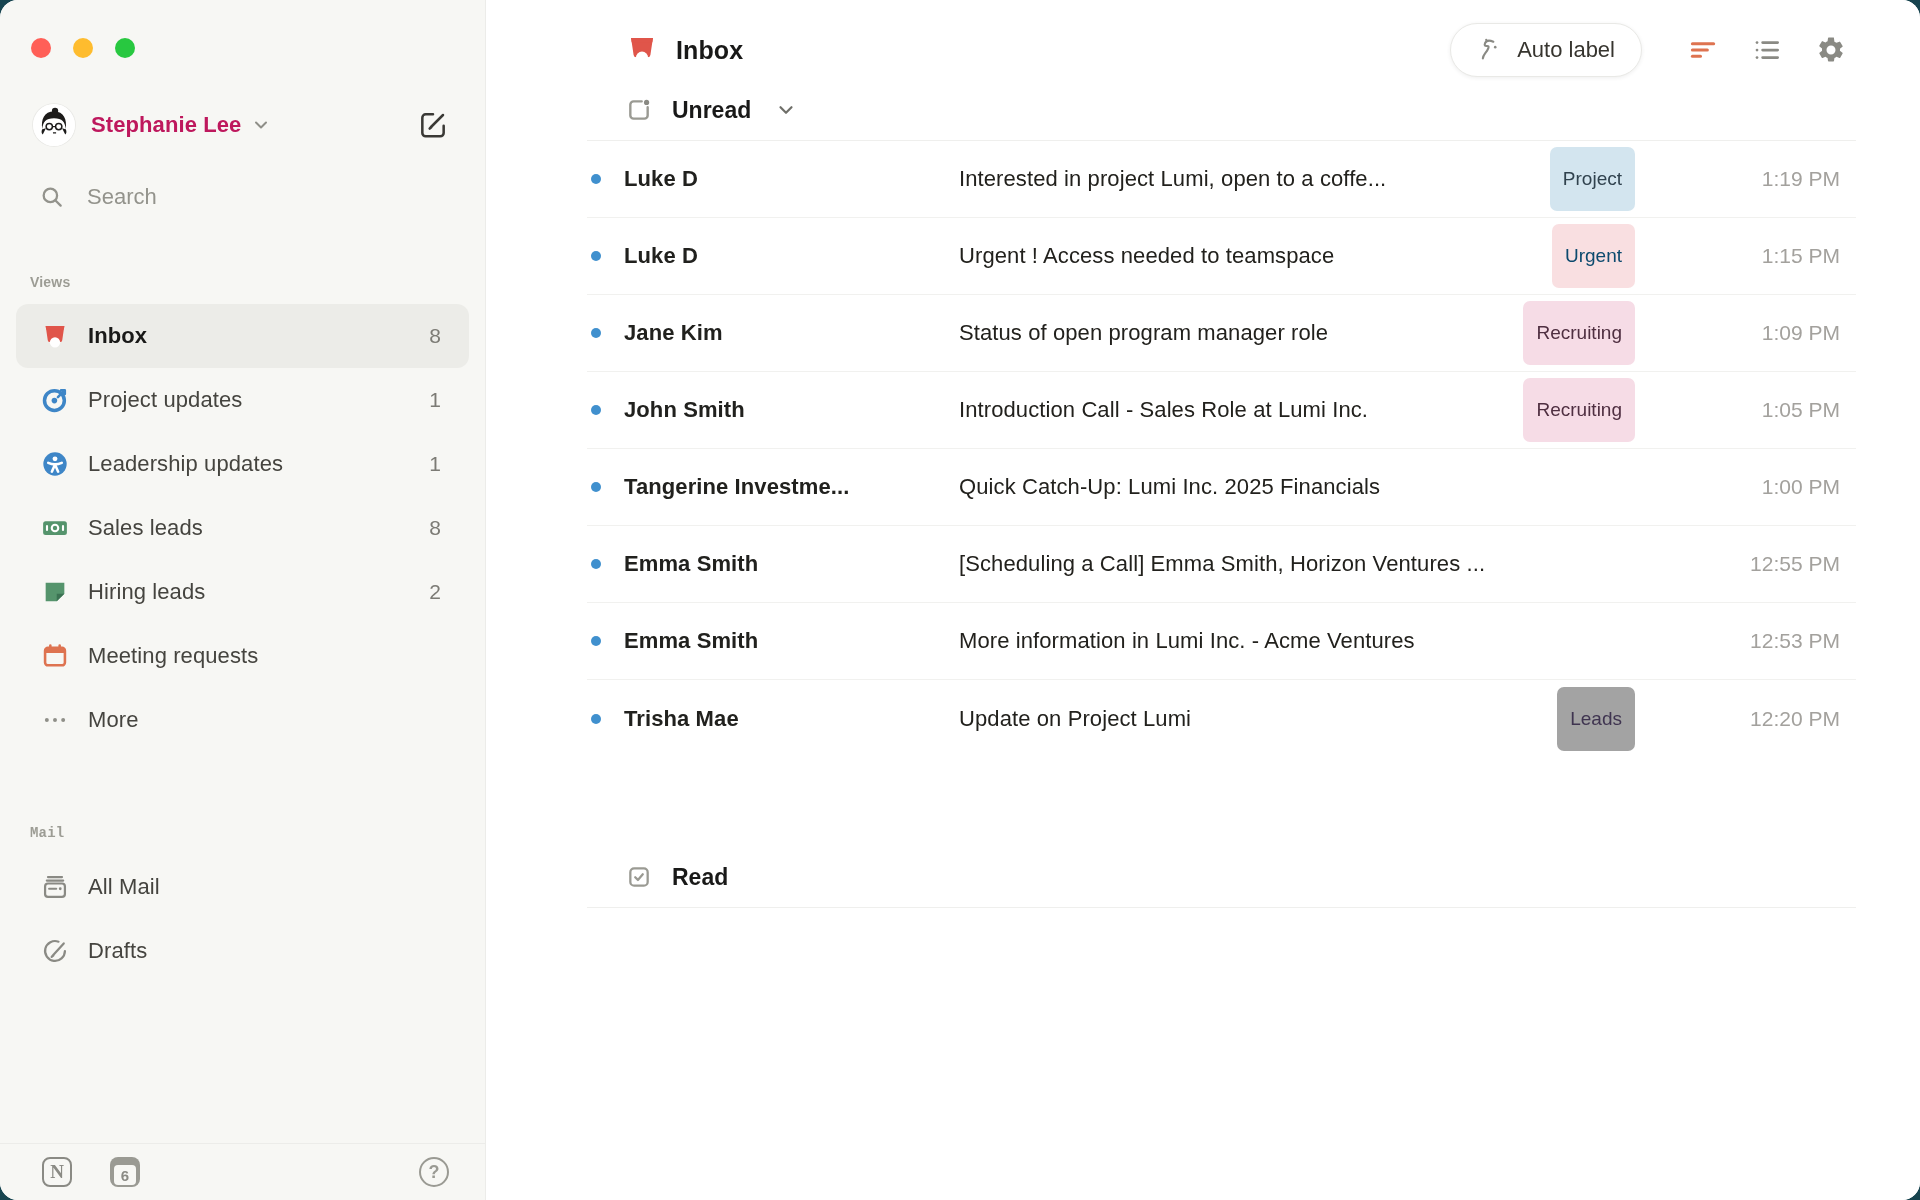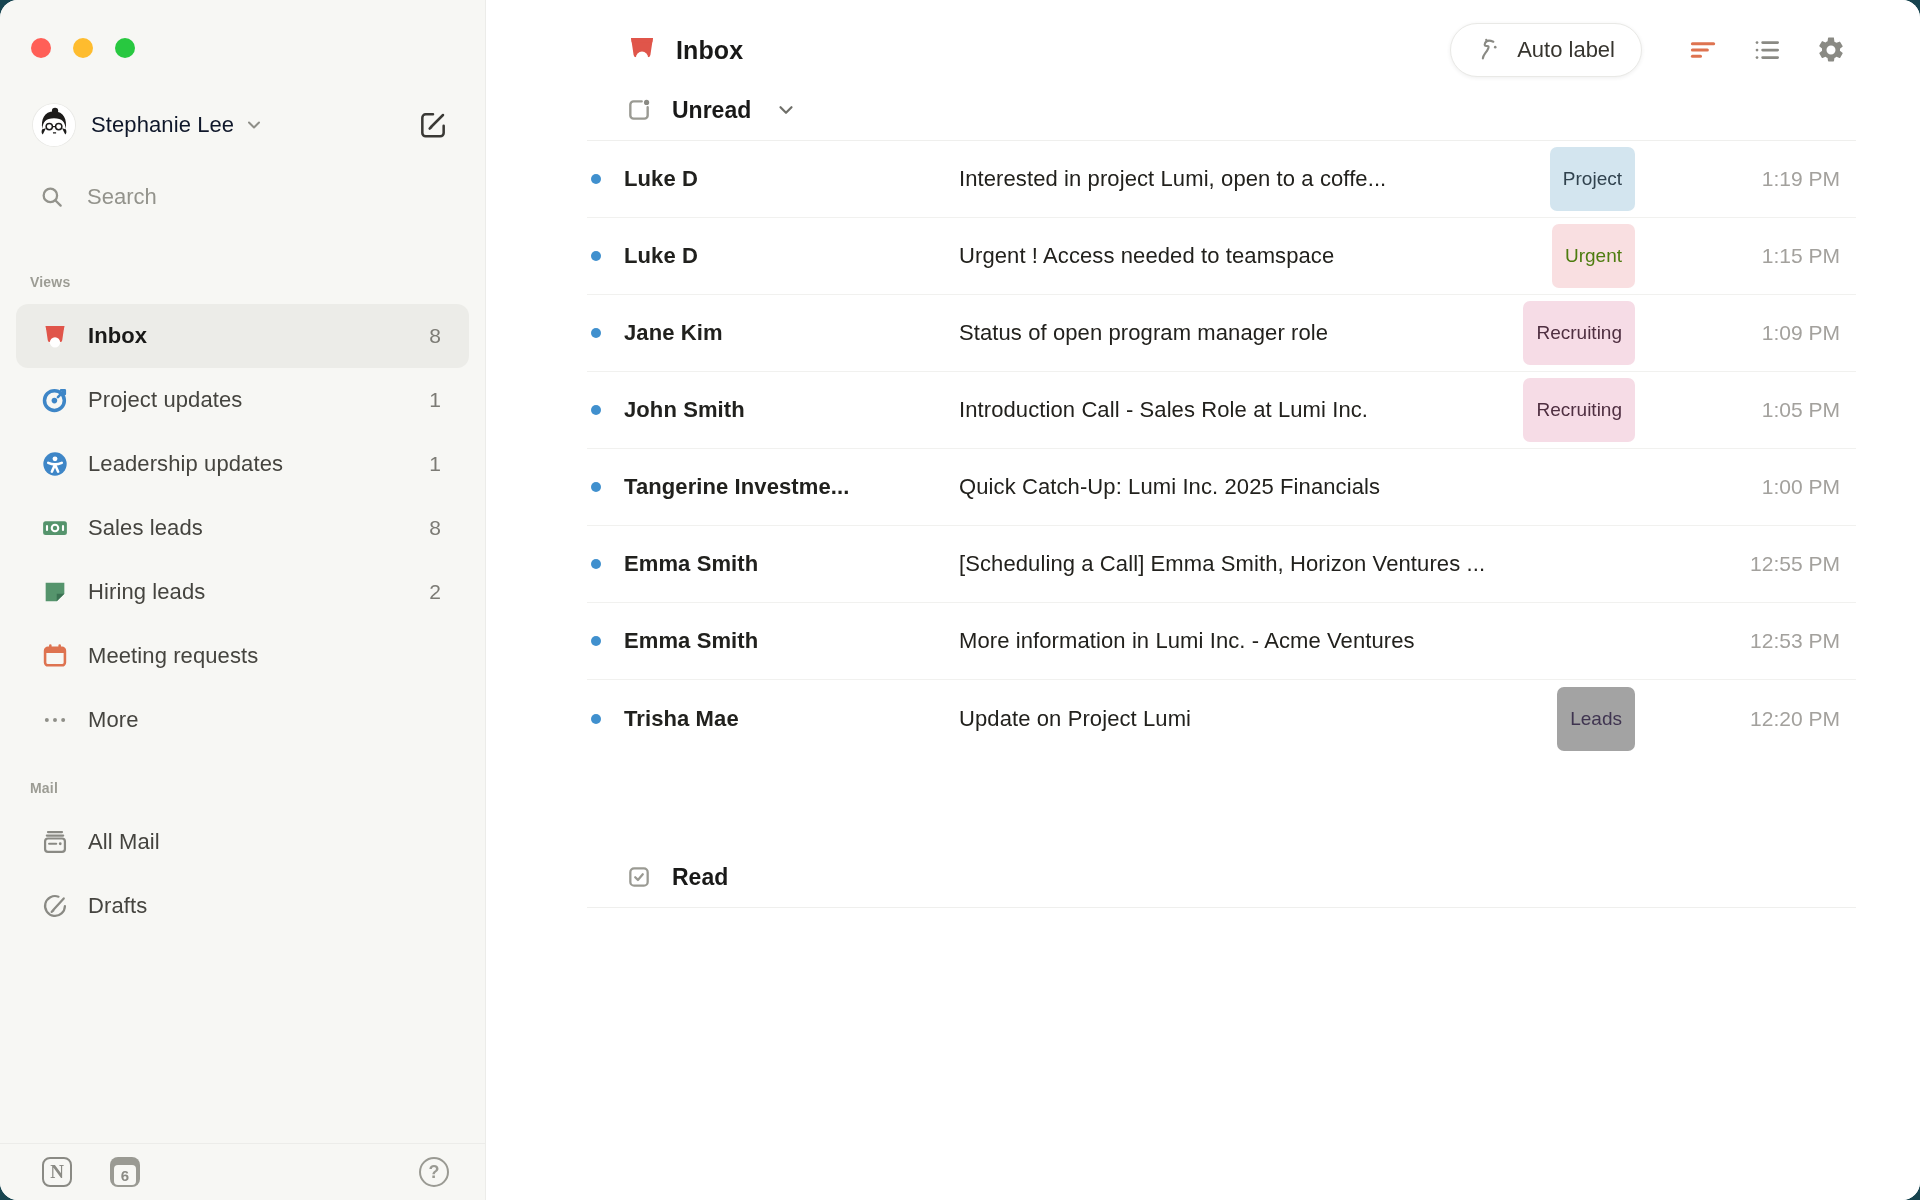--- a/index.html
+++ b/index.html
@@ -27,35 +27,35 @@
   .traffic { width:20px; height:20px; border-radius:50%; }
   .traffic.red { background:#FF5F57; }
   .traffic.yellow { background:#FEBC2E; }
   .traffic.green { background:#28C840; }
 
   .profile-row {
     display:flex; align-items:center;
     margin:46px 36px 0 33px;
   }
   .avatar { width:42px; height:42px; border-radius:50%; background:#fff; box-shadow:0 0 0 1px rgba(0,0,0,.05); overflow:hidden; }
-  .profile-name { font-size:22px; font-weight:400; margin-left:16px; color:#0f172a; letter-spacing:.1px; }
+  .profile-name { font-size:22px; font-weight:700; margin-left:16px; color:#be185d; letter-spacing:.1px; }
   .chev { margin-left:10px; color:#8F8F88; display:flex; }
   .spacer { flex:1; }
   .icon-btn { display:flex; align-items:center; justify-content:center; color:#3F3E3A; cursor:pointer; }
 
   .search-row {
     display:flex; align-items:flex-end; gap:22px;
     margin:38px 0 0 39px; color:#93938C; font-size:22px;
   }
 
   .section-label {
     font-size:14px; font-weight:600; color:#9C9C94;
     margin:64px 0 14px 30px; letter-spacing:.2px;
   }
-  .section-label.mail { margin-top:28px; }
+  .section-label.mail { margin-top:73px;font-family:Liberation Mono, monospace; }
 
   .nav-list { display:flex; flex-direction:column; padding:0 16px; }
   .nav-item {
     height:64px; display:flex; align-items:center;
     padding:0 28px 0 24px; border-radius:12px; cursor:pointer;
   }
   .nav-item.selected { background:#ECECE8; }
   .nav-icon { width:30px; display:flex; justify-content:center; align-items:center; }
   .nav-label { margin-left:18px; font-size:22px; color:#45443F; letter-spacing:.1px; }
   .nav-item.selected .nav-label { color:#191918; font-weight:700; }
@@ -125,21 +125,21 @@
     white-space:nowrap; overflow:hidden; }
   .subject-col { flex:1; font-size:22px; font-weight:500; color:#22211D; letter-spacing:.1px;
     white-space:nowrap; overflow:hidden; }
   .time-col { width:221px; padding-right:16px; text-align:right; font-size:21px; color:#A3A19D; }
 
   .tag {
     font-size:19px; font-weight:500; padding:21px 13px; border-radius:7px;
     margin-right:0; white-space:nowrap;
   }
   .tag-blue   { background:#D3E5EF; color:#30424E; }
-  .tag-red    { background:#F9DFE1; color:#4d7c0f; }
+  .tag-red    { background:#F9DFE1; color:#0c4a6e; }
   .tag-pink   { background:#F6DCE6; color:#4F2F41; }
   .tag-purple { background:#a3a3a3; color:#3F3450;margin-left:24px; }
 
   .read-head { margin-top:90px; }
 
   svg { display:block; }
 </style>
 </head>
 <body>
 

